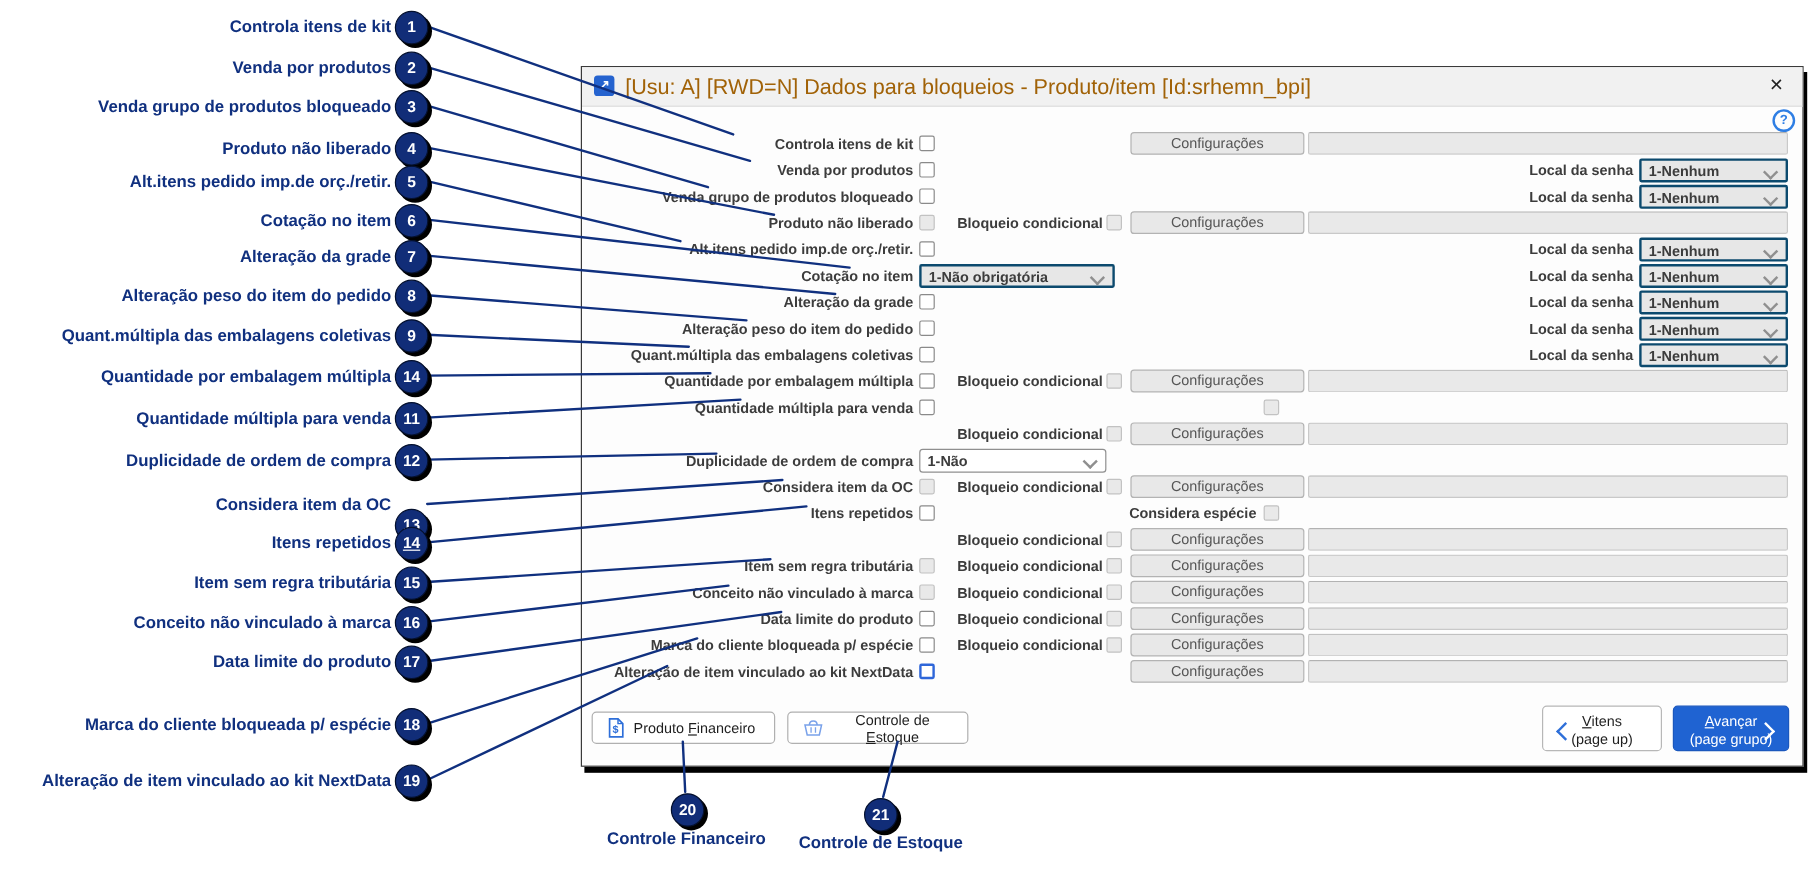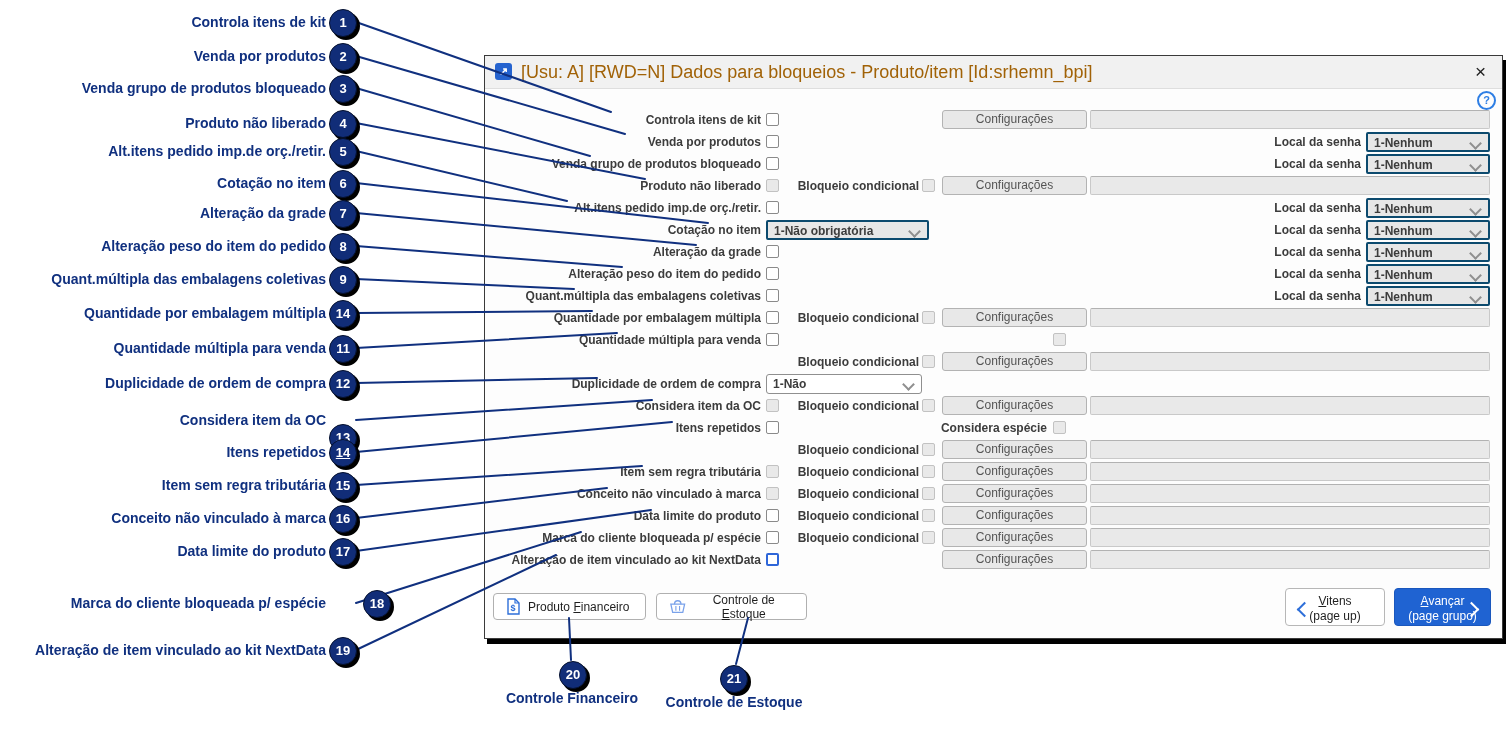--- a/index.html
+++ b/index.html
@@ -294,21 +294,21 @@
     <div class="badge" style="left: 329px; top: 424px;">13</div>
     <span class="callout-label" style="top: 442px;">Itens repetidos</span>
     <div class="badge" style="left: 329px; top: 439px; text-decoration: underline;">14</div>
     <span class="callout-label" style="top: 475px;">Item sem regra tributária</span>
     <div class="badge" style="left: 329px; top: 472px;">15</div>
     <span class="callout-label" style="top: 508px;">Conceito não vinculado à marca</span>
     <div class="badge" style="left: 329px; top: 505px;">16</div>
     <span class="callout-label" style="top: 541px;">Data limite do produto</span>
     <div class="badge" style="left: 329px; top: 538px;">17</div>
     <span class="callout-label" style="top: 593px;">Marca do cliente bloqueada p/ espécie</span>
-    <div class="badge" style="left: 329px; top: 590px; margin-left: 34px;">18</div>
+    <div class="badge" style="left: 329px; top: 590px;">18</div>
     <span class="callout-label" style="top: 640px;">Alteração de item vinculado ao kit NextData</span>
     <div class="badge" style="left: 329px; top: 637px;">19</div>
     <div class="badge" style="left: 559px; top: 661px;">20</div>
     <div class="b-label" style="left: 462px; top: 690px;">Controle Financeiro</div>
     <div class="badge" style="left: 720px; top: 665px;">21</div>
     <div class="b-label" style="left: 624px; top: 694px;">Controle de Estoque</div>
   </div>
 <svg id="lines" width="1509" height="731">
     <line x1="356" y1="22" x2="611" y2="112" stroke="#10307f" stroke-width="2" stroke-linecap="round"></line>
     <line x1="356" y1="56" x2="625" y2="134" stroke="#10307f" stroke-width="2" stroke-linecap="round"></line>

